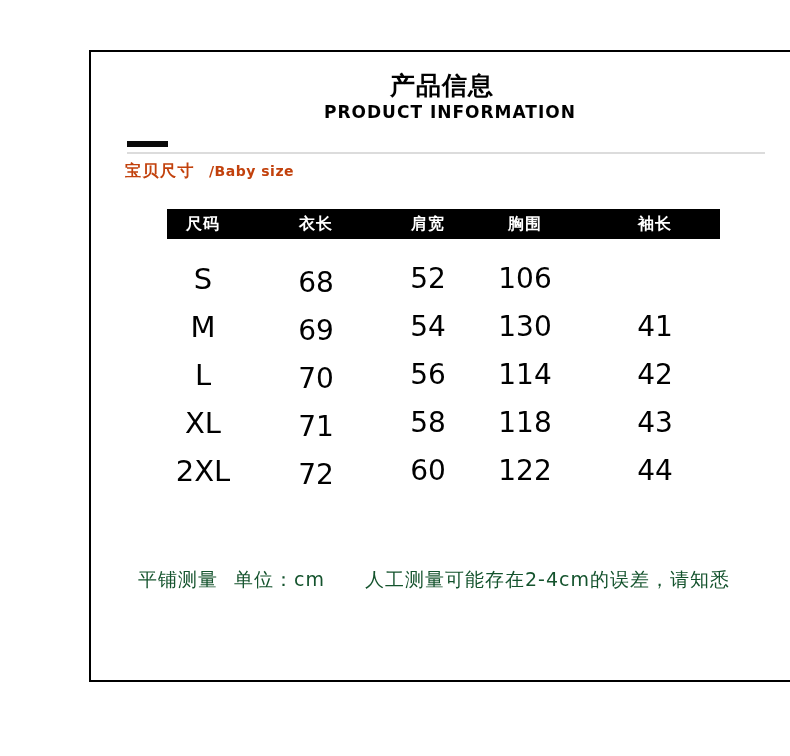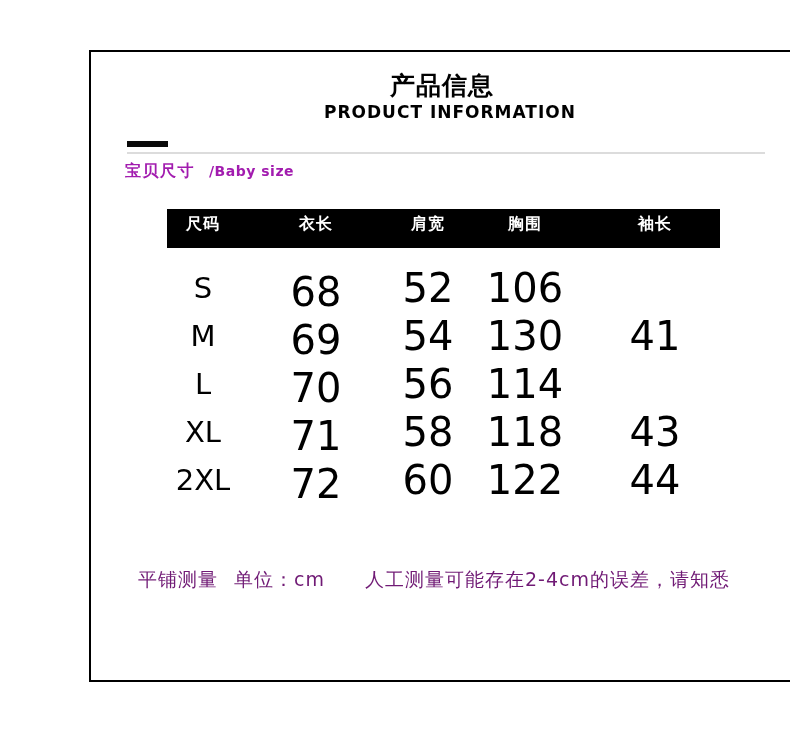--- a/index.html
+++ b/index.html
@@ -11,38 +11,38 @@
 
   .title { position:absolute; top:19px; left:0; right:0; text-align:center;
            font-size:25px; font-weight:bold; letter-spacing:1px; line-height:30px; }
   .subtitle { position:absolute; top:50px; left:16px; right:0; text-align:center;
               font-size:17px; font-weight:bold; letter-spacing:1px; line-height:20px; }
 
   .accent-dash { position:absolute; left:36px; top:89px; width:41px; height:6px; background:#0a0a0a; }
   .divider-line { position:absolute; left:36px; top:100px; width:638px; height:2px; background:#dcdcdc; }
 
   .section-label { position:absolute; left:34px; top:108px; font-size:16px;
-                   font-weight:bold; letter-spacing:1.5px; line-height:22px; color:#a21caf; }
+                   font-weight:bold; letter-spacing:1.5px; line-height:22px; color:#c2410c; }
   .section-label .en { font-size:14px; letter-spacing:0.5px; margin-left:14px; }
 
   .size-table { position:absolute; left:76px; top:157px; width:553px; }
-  .thead { position:relative; height:39px; background:#000; }
+  .thead { position:relative; height:30px; background:#000; }
   .thead .cell { color:#fff; font-size:16px; font-weight:bold; letter-spacing:1px; line-height:30px; }
   .cell { position:absolute; width:120px; text-align:center; white-space:nowrap; }
   .c0{left:-24px} .c1{left:89px} .c2{left:201px} .c3{left:298px} .c4{left:428px}
 
   .tbody { position:relative; margin-top:16px; }
   .trow { position:relative; height:48px; }
   .trow .cell { line-height:48px; }
   .size-cell { font-size:29px; }
-  .value-cell { font-size:40px; }
+  .value-cell { font-size:28px; }
   .tbody .c1 { transform:translateY(4px); }
 
   .footnote { position:absolute; left:0; right:16px; top:514px; text-align:center;
-              font-size:19px; color:#701a75; letter-spacing:1px; line-height:26px; white-space:nowrap; }
+              font-size:19px; color:#14532d; letter-spacing:1px; line-height:26px; white-space:nowrap; }
   .fn-p2 { margin-left:16px; }
   .fn-p3 { margin-left:40px; }
 </style>
 </head>
 <body>
 
 <div class="frame">
 
   <div class="title">产品信息</div>
   <div class="subtitle">PRODUCT INFORMATION</div>
@@ -79,20 +79,21 @@
         <span class="cell c2 value-cell">54</span>
         <span class="cell c3 value-cell">130</span>
         <span class="cell c4 value-cell">41</span>
       </div>
 
       <div class="trow">
         <span class="cell c0 size-cell">L</span>
         <span class="cell c1 value-cell">70</span>
         <span class="cell c2 value-cell">56</span>
         <span class="cell c3 value-cell">114</span>
+        <span class="cell c4 value-cell">42</span>
       </div>
 
       <div class="trow">
         <span class="cell c0 size-cell">XL</span>
         <span class="cell c1 value-cell">71</span>
         <span class="cell c2 value-cell">58</span>
         <span class="cell c3 value-cell">118</span>
         <span class="cell c4 value-cell">43</span>
       </div>
 

